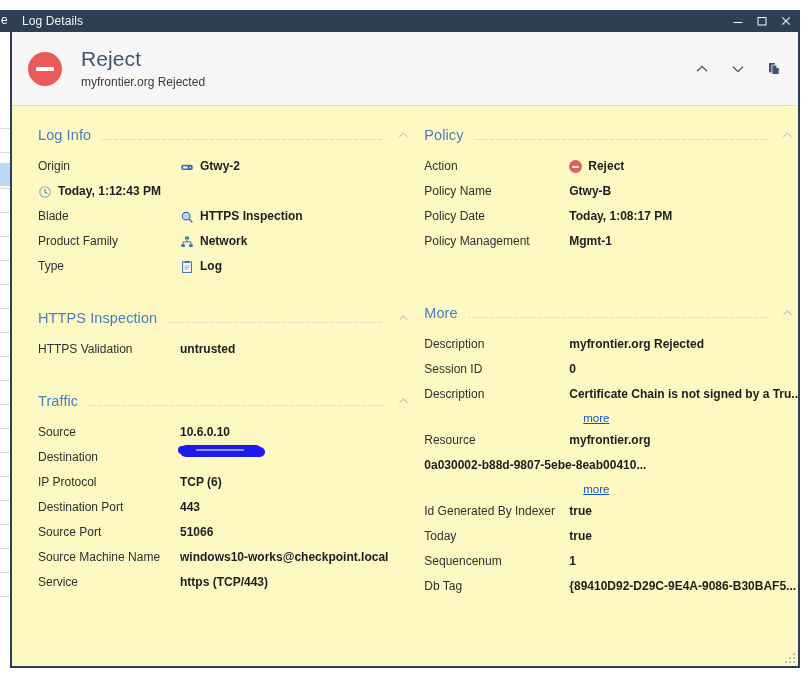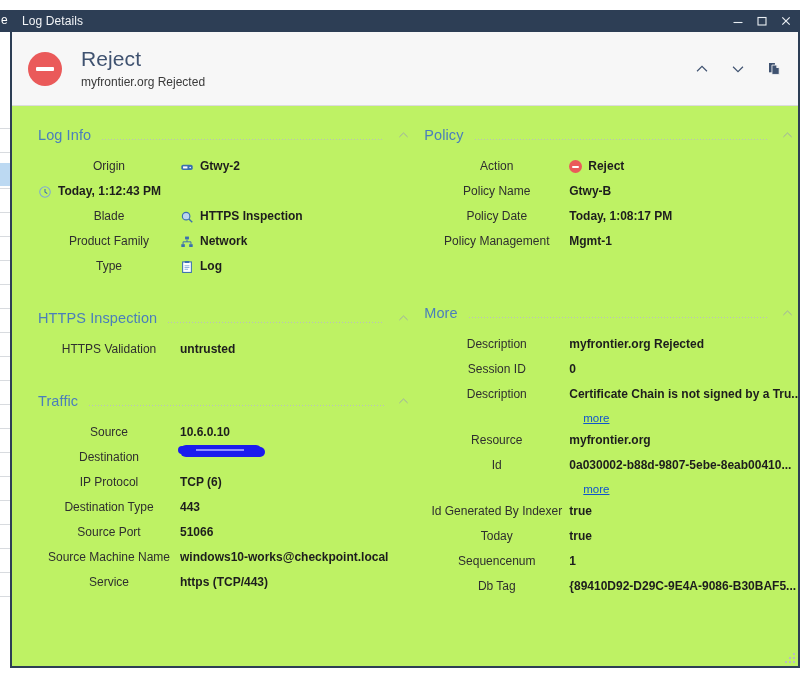--- a/index.html
+++ b/index.html
@@ -105,23 +105,22 @@
     position: absolute; right: 14px; top: 50%; transform: translateY(-50%);
     display: flex; align-items: center; gap: 16px;
   }
   .hdr-icon { width: 20px; height: 20px; display:flex; align-items:center; justify-content:center; color:#3f5270; cursor: default; }
 
   
   .body {
     flex: 1 1 auto;
     position: relative;
     display: flex;
-    background: #bef264;
+    background: #fef9c3;
     overflow: hidden;
-    text-align: center;
   }
   .col {
     padding-top: 18px;
     position: relative;
   }
   .col-left  { width: 406px; padding-left: 26px; }
   .col-right { width: 384px; padding-left: 10px; }
 
   
   .section { margin-bottom: 8px; }
@@ -420,21 +419,21 @@
             <span class="redacted"></span>
           </span>
         </div>
 
         <div class="row">
           <span class="lbl">IP Protocol</span>
           <span class="val">TCP (6)</span>
         </div>
 
         <div class="row">
-          <span class="lbl">Destination Type</span>
+          <span class="lbl">Destination Port</span>
           <span class="val">443</span>
         </div>
 
         <div class="row">
           <span class="lbl">Source Port</span>
           <span class="val">51066</span>
         </div>
 
         <div class="row">
           <span class="lbl">Source Machine Name</span>
@@ -525,21 +524,20 @@
             <span class="more-link">more</span>
           </span>
         </div>
 
         <div class="row">
           <span class="lbl">Resource</span>
           <span class="val">myfrontier.org</span>
         </div>
 
         <div class="row">
-          <span class="lbl">Id</span>
           <span class="val">0a030002-b88d-9807-5ebe-8eab00410...</span>
         </div>
         <div class="row-more more-row">
           <span class="spacer-left"></span>
           <span class="mwrap">
             <span class="more-link">more</span>
           </span>
         </div>
 
         <div class="row">

